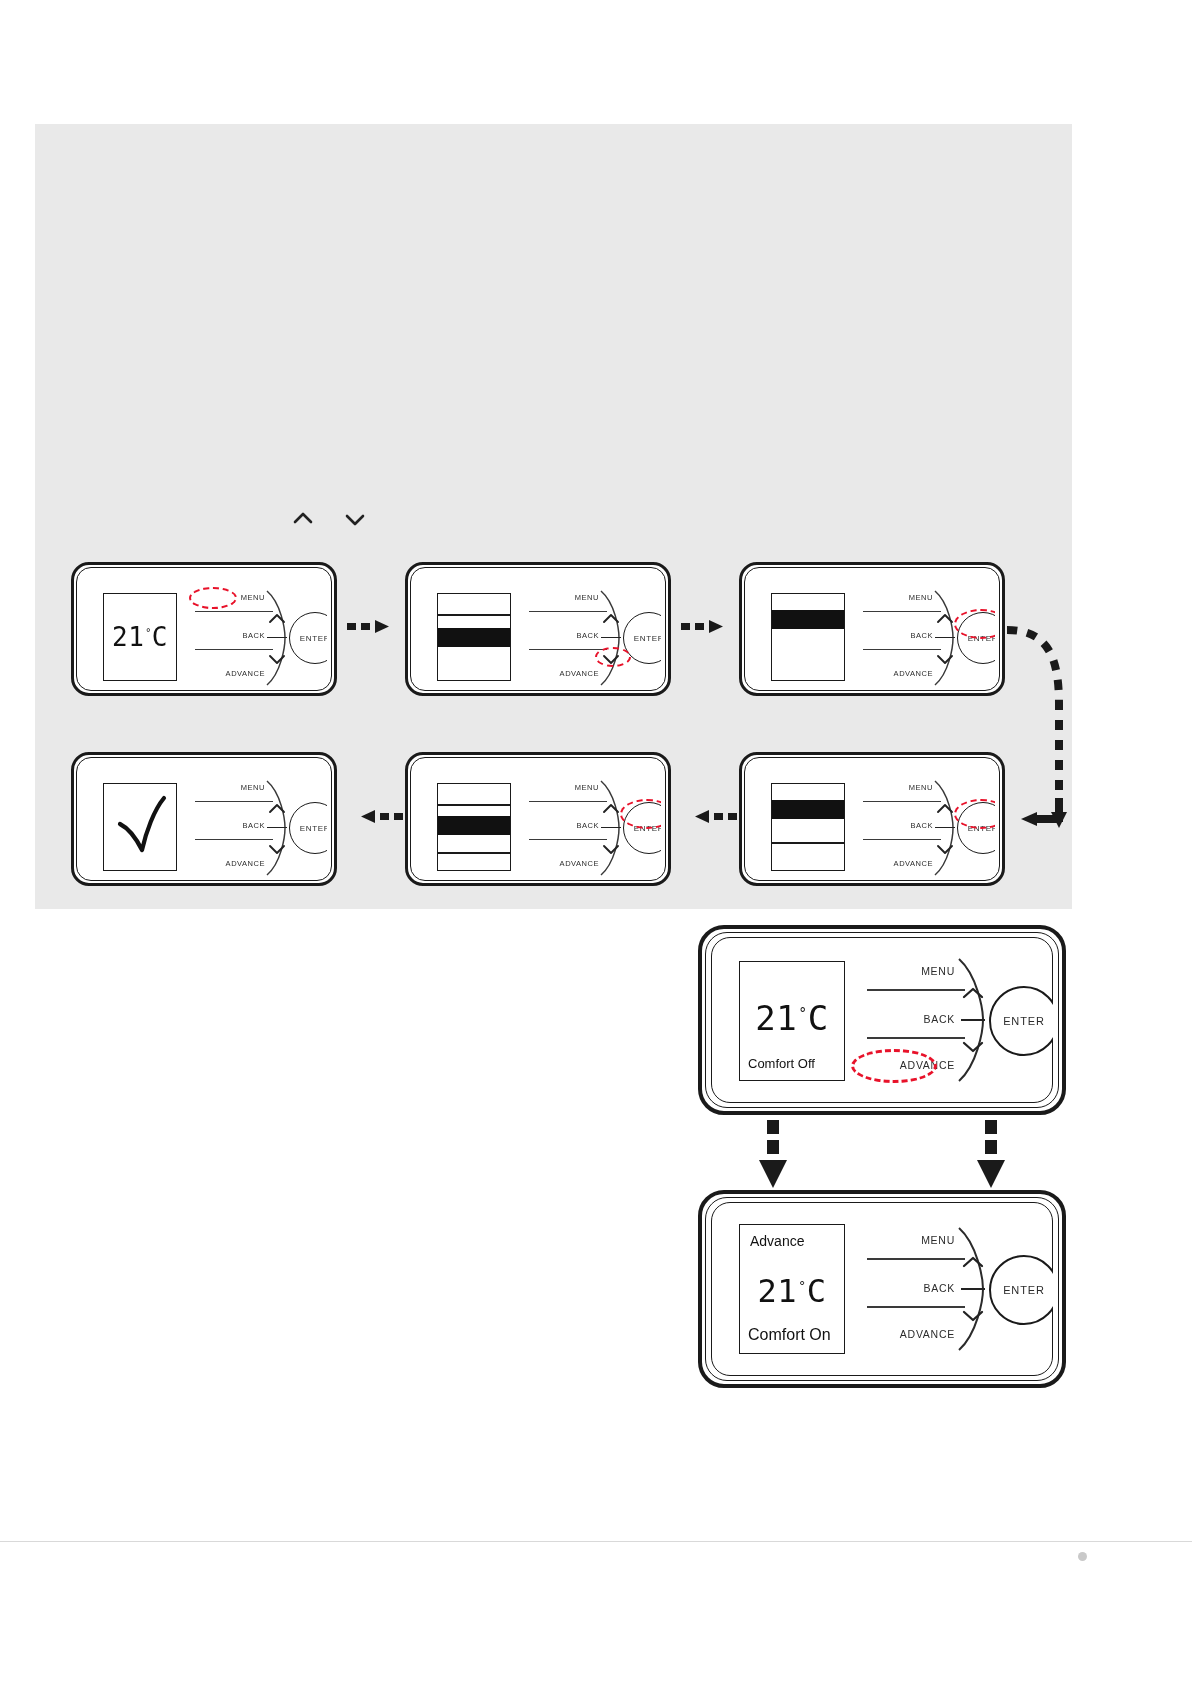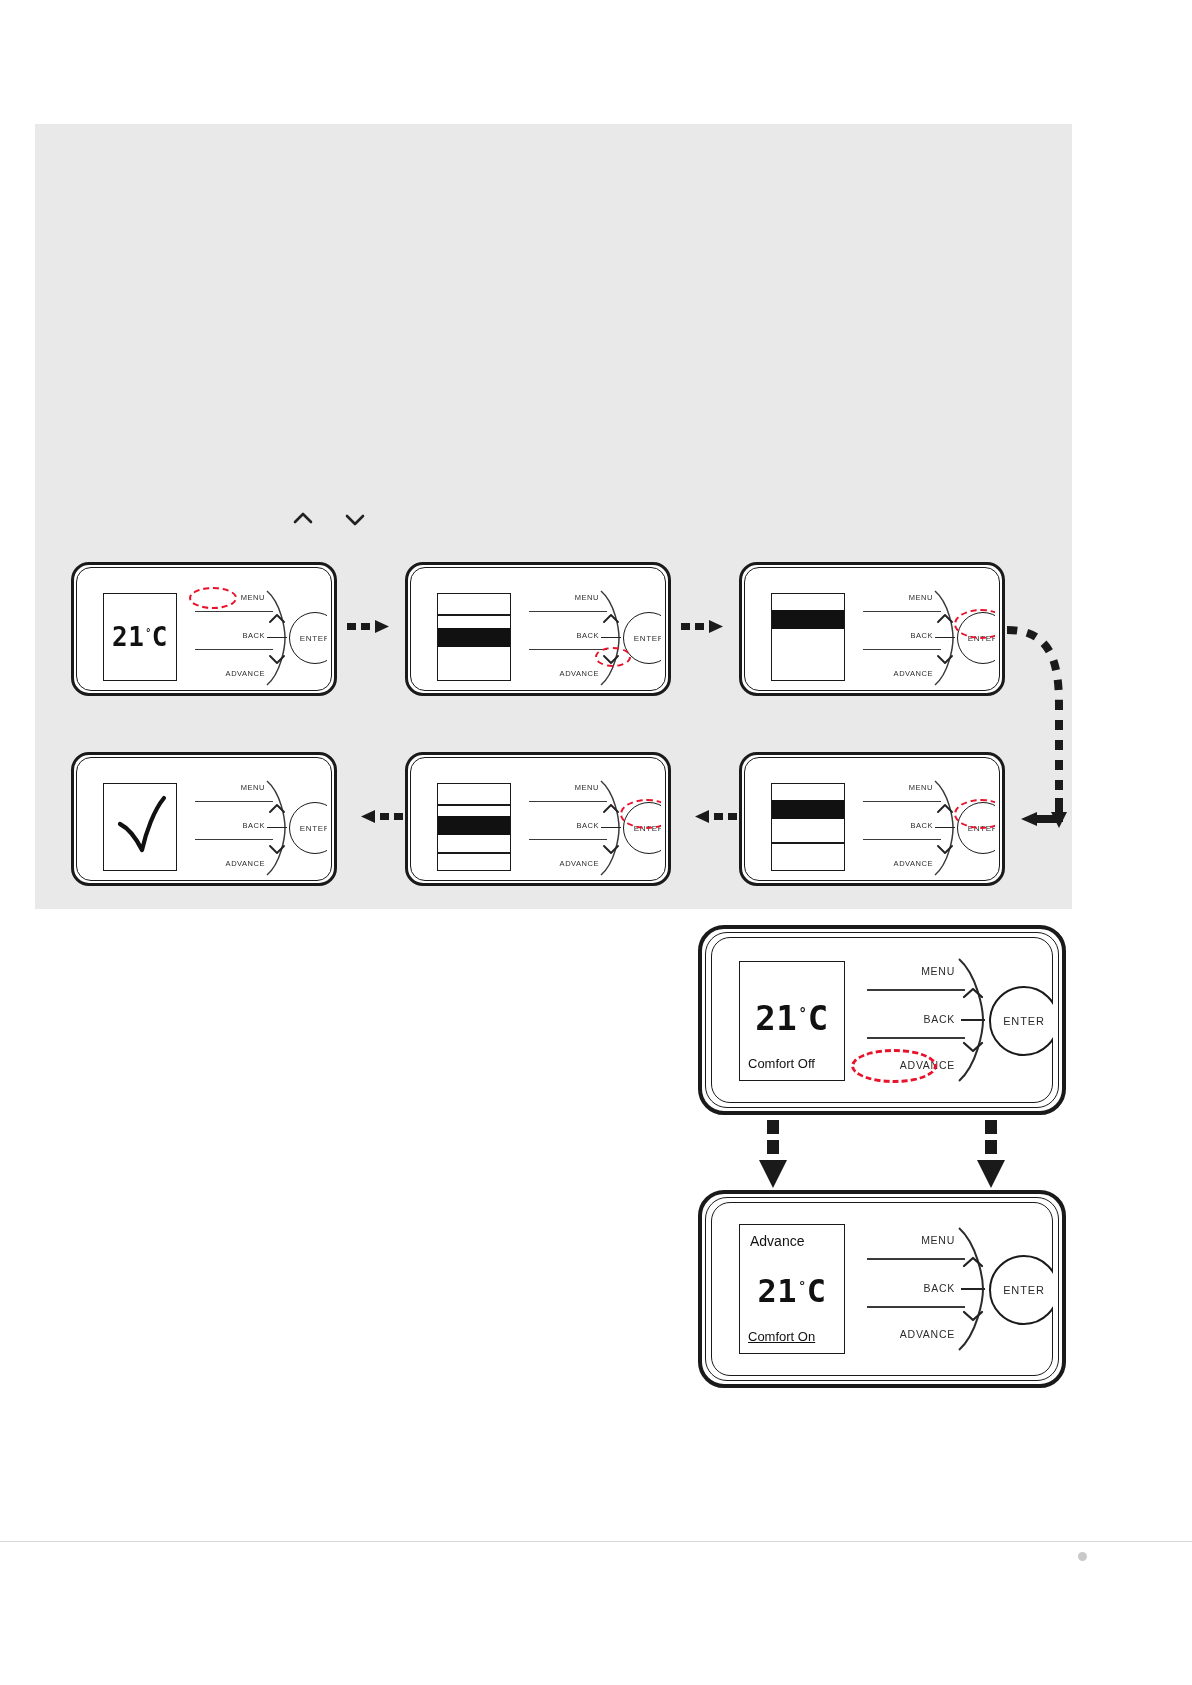--- a/index.html
+++ b/index.html
@@ -79,21 +79,21 @@
     border: 1.5px solid #1a1a1a;
     background: #ffffff;
     box-sizing: border-box;
     display: flex;
     flex-direction: column;
     align-items: center;
     justify-content: center;
   }
   .lcd-temp {
     font-family: "DejaVu Sans Mono", monospace;
-    font-weight: 700;
+    font-weight: 400;
     color: #111111;
     letter-spacing: 0.02em;
     line-height: 1;
     white-space: nowrap;
   }
   .lcd-label {
     font-family: "Liberation Sans", sans-serif;
     color: #111111;
     line-height: 1.1;
     white-space: nowrap;
@@ -526,21 +526,21 @@
   </div>
 
   <div class="device" style="left:8px; top:265px; width:368px; height:198px;">
     <div class="dev-shellA" style="border-width:4.5px; border-radius:26px;"></div>
     <div class="dev-shellB" style="left:7px; right:7px; top:7px; bottom:7px; border-radius:22px;"></div>
     <div class="dev-shellC" style="left:13px; right:13px; top:12px; bottom:12px; border-radius:19px;"></div>
     <div class="dev-face" style="left:13px; right:13px; top:12px; bottom:12px;">
       <div class="lcd" style="left:28px; top:22px; width:106px; height:130px; justify-content:center;">
         <span class="lcd-label" style="font-size:14px; position:absolute; left:10px; top:9px;">Advance</span>
         <span class="lcd-temp" style="font-size:32px; margin-top:4px;"><span>21</span><span style="font-size: 13px; vertical-align: super; line-height: 1; margin-left: 1px;">°</span><span>C</span></span>
-        <span class="lcd-label" style="font-size:13px; position:absolute; left:8px; bottom:9px;text-decoration:underline;">Comfort On</span>
+        <span class="lcd-label" style="font-size:16px; position:absolute; left:8px; bottom:9px;">Comfort On</span>
       </div>
       <div class="controls" style="left:150px; top:20px; width:190px; height:134px;">
         <svg class="arc-svg" width="190" height="134">
           <path d="M98 6 C 116 22, 122 56, 122 67 C 122 78, 116 112, 98 128" fill="none" stroke="#2b2b2b" stroke-width="2"></path>
         </svg>
         <div class="ctl-label" style="left:0; top:12px; width:94px; font-size:10.5px;">MENU</div>
         <div class="ctl-rule" style="left:6px; top:36px; width:98px; height:1.8px;"></div>
         <div class="ctl-label" style="left:0; top:60px; width:94px; font-size:10.5px;">BACK</div>
         <div class="ctl-rule" style="left:6px; top:84px; width:98px; height:1.8px;"></div>
         <div class="ctl-label" style="left:-4px; top:106px; width:98px; font-size:10.5px;">ADVANCE</div>

